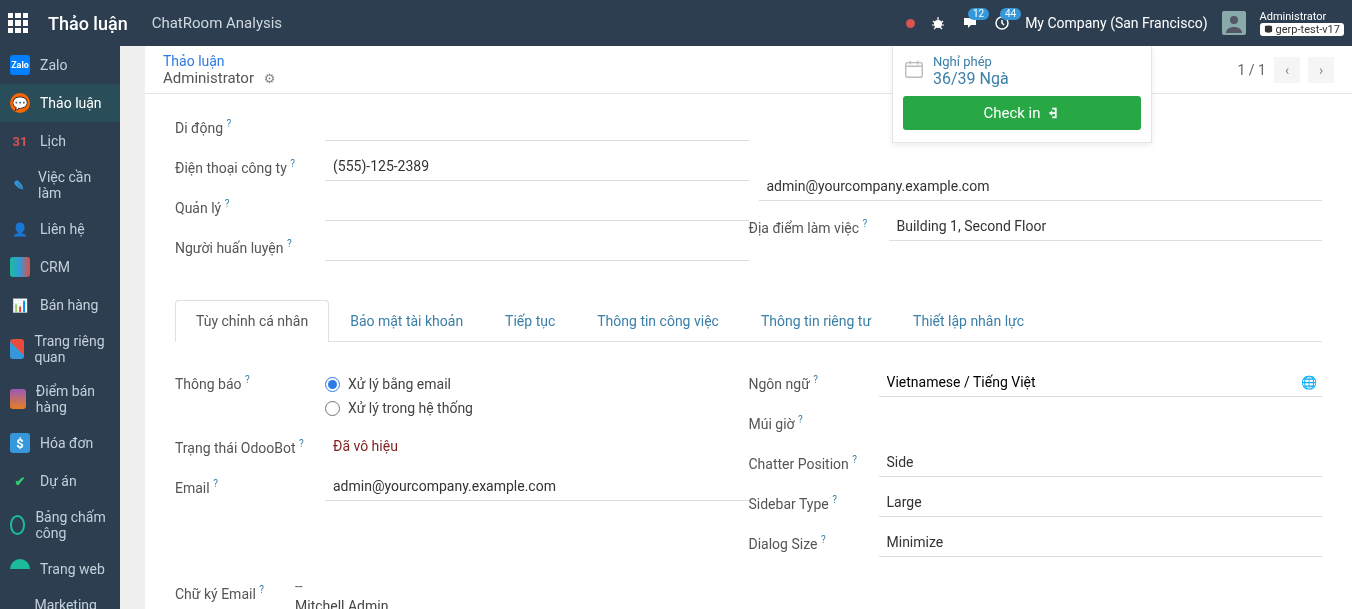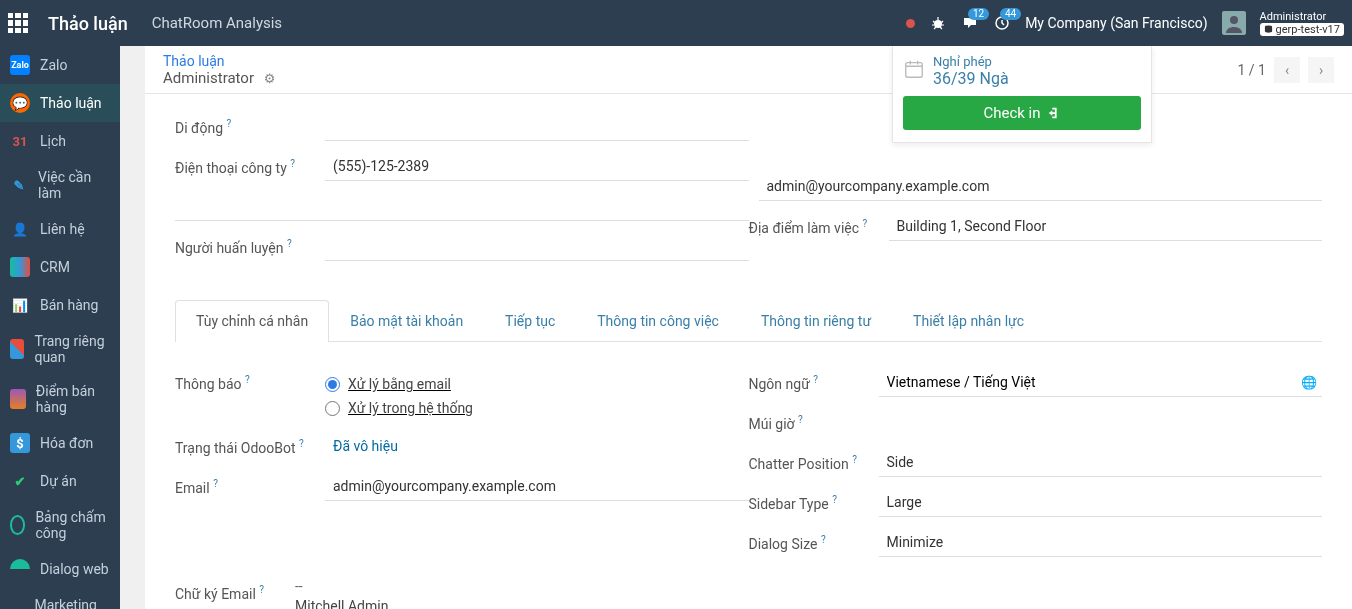--- a/index.html
+++ b/index.html
@@ -57,23 +57,23 @@
 
 .pager { margin-left:auto; display:flex; align-items:center; gap:8px; color:#666; font-size:14px;}
 .pager-btn { width:26px; height:26px; display:flex; align-items:center; justify-content:center; background:#f5f5f5; cursor:pointer; color:#888;}
 
 .form-sheet { padding: 10px 30px 30px; overflow-y:auto; height:calc(100% - 48px);}
 .form-row { display:flex; }
 .form-col { flex:1; }
 .field-line { display:flex; align-items:flex-start; margin: 8px 0; min-height:32px;}
 .field-label { width:150px; color:#555; font-size:14px; padding-top:6px;}
 .field-label .help { color:#3a7fa8; font-size:10px; vertical-align:super; cursor:help;}
-.field-value { flex:1; padding:6px 8px; font-size:14px; color:#0369a1; border-bottom:1px solid transparent;}
+.field-value { flex:1; padding:6px 8px; font-size:14px; color:#7f1d1d; border-bottom:1px solid transparent;}
 .field-input { flex:1; padding:6px 8px; font-size:14px; color:#333; border:none; border-bottom:1px solid #ddd; outline:none;}
-.radio-group { padding:4px 0;text-decoration:underline;}
+.radio-group { padding:4px 0;}
 .radio-group label { display:flex; align-items:center; gap:8px; padding:4px 0; font-size:14px; color:#444; cursor:pointer;}
 .radio-group input { width:15px; height:15px; accent-color:#2c7be5; }
 
 .tabs { display:flex; border-bottom:1px solid #e0e0e0; margin-top:28px;}
 .tabs .tab { padding:12px 20px; color:#3a7fa8; font-size:14px; cursor:pointer; border:1px solid transparent; border-bottom:none;}
 .tabs .tab.active { color:#555; border-color:#e0e0e0; border-radius:4px 4px 0 0; background:#fff; margin-bottom:-1px;}
 
 .tab-body { padding:18px 0;}
 .select-wrap { flex:1; display:flex; align-items:center; border-bottom:1px solid #ddd;}
 .select-wrap input { border:none; flex:1; padding:6px 8px; font-size:14px; outline:none;}
@@ -186,21 +186,21 @@
   <div class="side-item">
       <span class="side-ico ico-proj">✔</span>
       <span>Dự án</span>
     </div>
   <div class="side-item">
       <span class="side-ico ico-att"></span>
       <span>Bảng chấm công</span>
     </div>
   <div class="side-item">
       <span class="side-ico ico-web"></span>
-      <span>Dialog web</span>
+      <span>Trang web</span>
     </div>
   <div class="side-item">
       <span class="side-ico ico-mkt">❤</span>
       <span>Marketing trên ...</span>
     </div>
 </div>
 
 <div class="content">
 
   <div class="control-panel">
@@ -245,20 +245,21 @@
       <div class="form-col">
         <div class="field-line">
           <div class="field-label"><span>Di động</span> <span class="help">?</span></div>
           <input class="field-input" style="">
         </div>
         <div class="field-line">
           <div class="field-label"><span>Điện thoại công ty</span> <span class="help">?</span></div>
           <input class="field-input" value="(555)-125-2389" style="">
         </div>
         <div class="field-line">
+          <div class="field-label"><span>Quản lý</span> <span class="help">?</span></div>
           <input class="field-input" style="">
         </div>
         <div class="field-line">
           <div class="field-label"><span>Người huấn luyện</span> <span class="help">?</span></div>
           <input class="field-input" style="">
         </div>
       </div>
       <div class="form-col">
         <div class="field-line" style="margin-top:68px;">
           <div class="field-label" style="width:10px;"></div>

